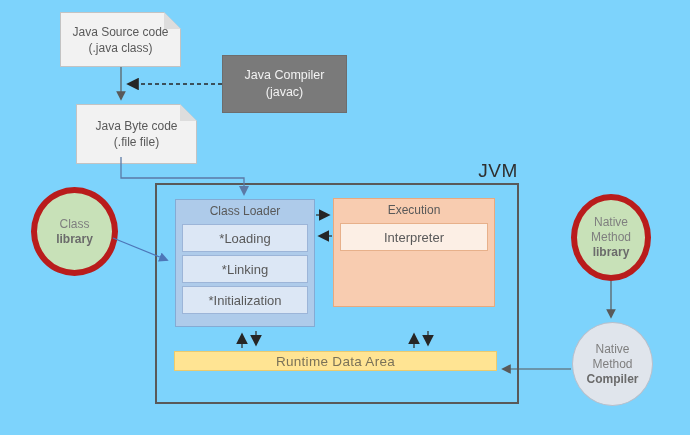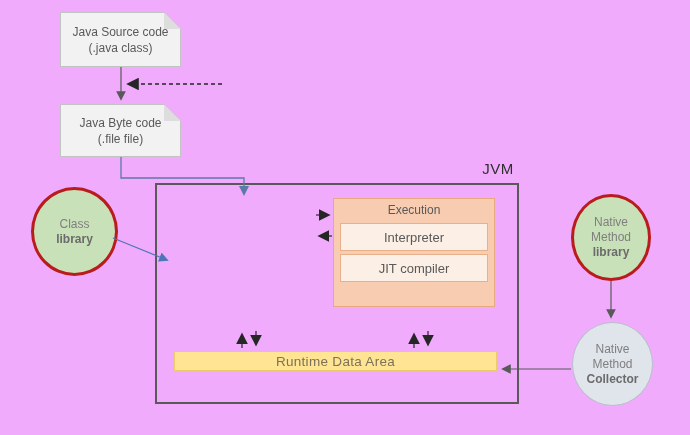--- a/index.html
+++ b/index.html
@@ -1,17 +1,17 @@
 <!DOCTYPE html>
 <html><head>
 <meta charset="utf-8">
 <style>
   html,body{margin:0;padding:0;background:#ffffff;}
   #canvas{
-    position:relative;width:690px;height:435px;background:#f0abfc;
+    position:relative;width:690px;height:435px;background:#7dd3fc;
     font-family:"Liberation Sans","DejaVu Sans",sans-serif;overflow:hidden;
   }
   
   .doc-box{
     position:absolute;
     clip-path:polygon(0 0, calc(100% - 17px) 0, 100% 17px, 100% 100%, 0 100%);
     background:#c3c3c3;
   }
   .doc-box .inner{
     position:absolute;inset:1px;
@@ -29,21 +29,21 @@
     text-align:center;
   }
   .compiler{
     background:#7a7a7a;color:#f2f2f2;font-size:12.5px;line-height:17px;
     border:1px solid #6d6d6d;
   }
   .jvm-frame{
     position:absolute;border:2px solid #595959;background:transparent;
   }
   .jvm-label{
-    position:absolute;color:#2f2f2f;font-size:15px;letter-spacing:0.5px;text-align:center;
+    position:absolute;color:#2f2f2f;font-size:19px;letter-spacing:0.5px;text-align:center;
   }
   .group-box{position:absolute;box-sizing:border-box;}
   .group-loader{background:#aecbea;border:1px solid #84abd4;}
   .group-exec{background:#f8ccb0;border:1px solid #e8a97e;}
   .group-header{
     height:23px;line-height:23px;text-align:center;font-size:12px;color:#595959;
   }
   .group-items{padding:1px 6px 0 6px;display:flex;flex-direction:column;gap:3px;}
   .group-item{
     height:28px;display:flex;align-items:center;justify-content:center;
@@ -54,76 +54,87 @@
   .runtime{
     position:absolute;background:#ffe493;border:1px solid #eccb6d;box-sizing:border-box;
     display:flex;align-items:center;justify-content:center;
     font-size:13.5px;color:#7b7258;letter-spacing:0.3px;
   }
   .circle{
     position:absolute;border-radius:50%;box-sizing:border-box;
     display:flex;flex-direction:column;align-items:center;justify-content:center;
     font-size:12px;line-height:15px;color:#7f7f7f;text-align:center;
   }
-  .circle-green{background:#c8e1b8;border:3px solid #b91c1c;text-align:center;}
+  .circle-green{background:#c8e1b8;border:6px solid #b91c1c;text-align:center;}
   .circle-gray{background:#e0e5ec;border:1px solid #b8bfcb;}
   .bold{font-weight:bold;color:#6b6b6b;}
   .arrows{position:absolute;left:0;top:0;pointer-events:none;}
 </style>
 </head>
 <body>
 
 <div id="canvas">
 
   <div class="doc-box" style="left:60px;top:12px;width:121px;height:55px;">
     <div class="inner">
       <span>Java Source code</span>
       <span>(.java class)</span>
     </div>
     <div class="fold"></div>
   </div>
 
+  <div class="solid-box compiler" style="left:222px;top:55px;width:123px;height:56px;">
+    <span>Java Compiler</span>
+    <span>(javac)</span>
+  </div>
 
-  <div class="doc-box" style="left:60px;top:104px;width:121px;height:53px;">
+  <div class="doc-box" style="left:76px;top:104px;width:121px;height:60px;">
     <div class="inner">
       <span>Java Byte code</span>
       <span>(.file file)</span>
     </div>
     <div class="fold"></div>
   </div>
 
   <div class="jvm-label" style="left:468px;top:160px;width:60px;">JVM</div>
   <div class="jvm-frame" style="left:155px;top:183px;width:360px;height:217px;"></div>
 
+  <div class="group-box group-loader" style="left:175px;top:199px;width:140px;height:128px;">
+    <div class="group-header">Class Loader</div>
+    <div class="group-items">
+      <div class="group-item item-loader">*Loading</div>
+      <div class="group-item item-loader">*Linking</div>
+      <div class="group-item item-loader">*Initialization</div>
+    </div>
+  </div>
 
   <div class="group-box group-exec" style="left:333px;top:198px;width:162px;height:109px;">
     <div class="group-header">Execution</div>
     <div class="group-items">
       <div class="group-item item-exec">Interpreter</div>
-      <div class="group-item item-exec">JIT compiler</div>
     </div>
   </div>
 
   <div class="runtime" style="left:174px;top:351px;width:323px;height:20px;">Runtime Data Area</div>
 
   <div class="circle circle-green" style="left:31px;top:187px;width:87px;height:89px;">
     <span>Class</span>
     <span class="bold">library</span>
   </div>
 
   <div class="circle circle-green" style="left:571px;top:194px;width:80px;height:87px;">
     <span>Native</span>
     <span>Method</span>
     <span class="bold">library</span>
   </div>
 
   <div class="circle circle-gray" style="left:572px;top:322px;width:81px;height:84px;">
     <span>Native</span>
     <span>Method</span>
-    <span class="bold">Collector</span>
+    <span class="bold">Compiler</span>
   </div>
 
   <svg class="arrows" width="690" height="435" viewBox="0 0 690 435">
     <defs>
       <marker id="mgray" markerWidth="8" markerHeight="8" refX="6.5" refY="4" orient="auto">
         <path d="M0 0 L8 4 L0 8 z" fill="#595959"></path>
       </marker>
       <marker id="mblack" markerWidth="9" markerHeight="9" refX="7" refY="4.5" orient="auto">
         <path d="M0 0 L9 4.5 L0 9 z" fill="#262626"></path>
       </marker>

